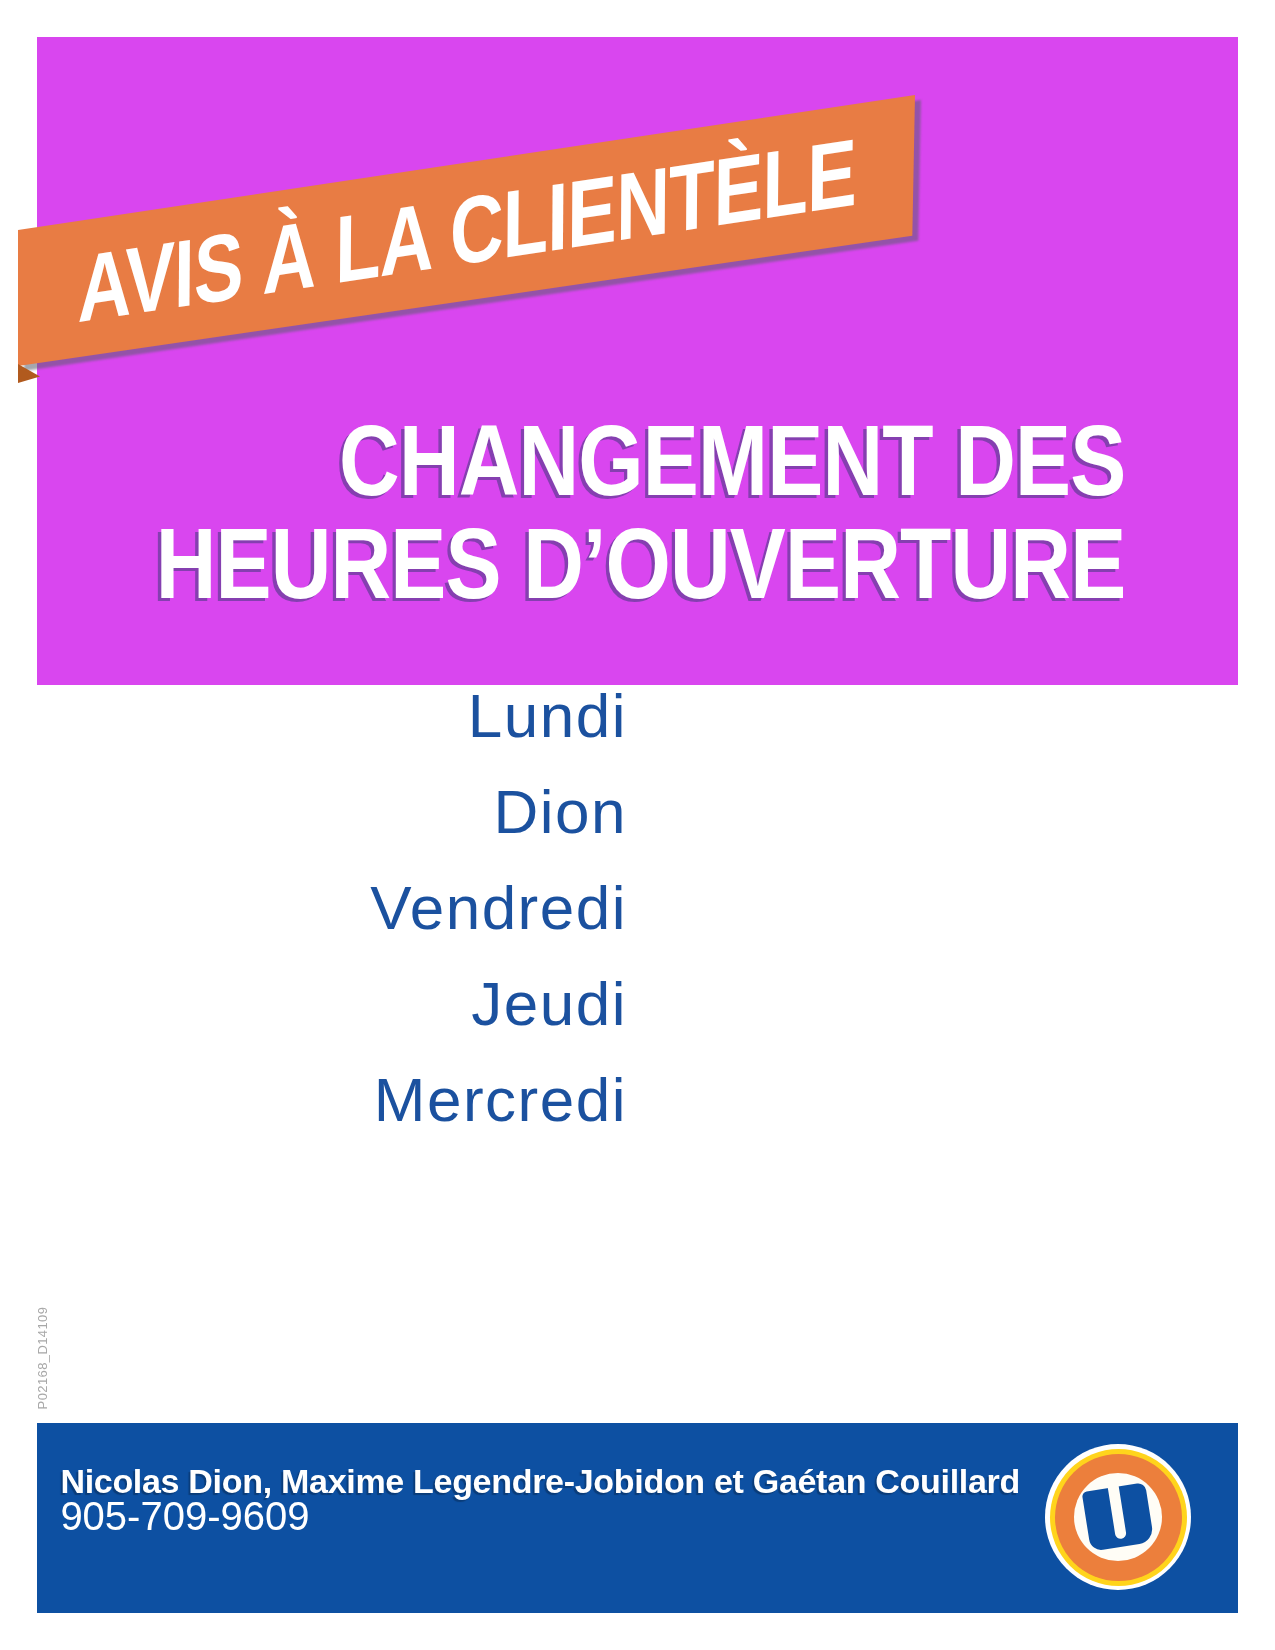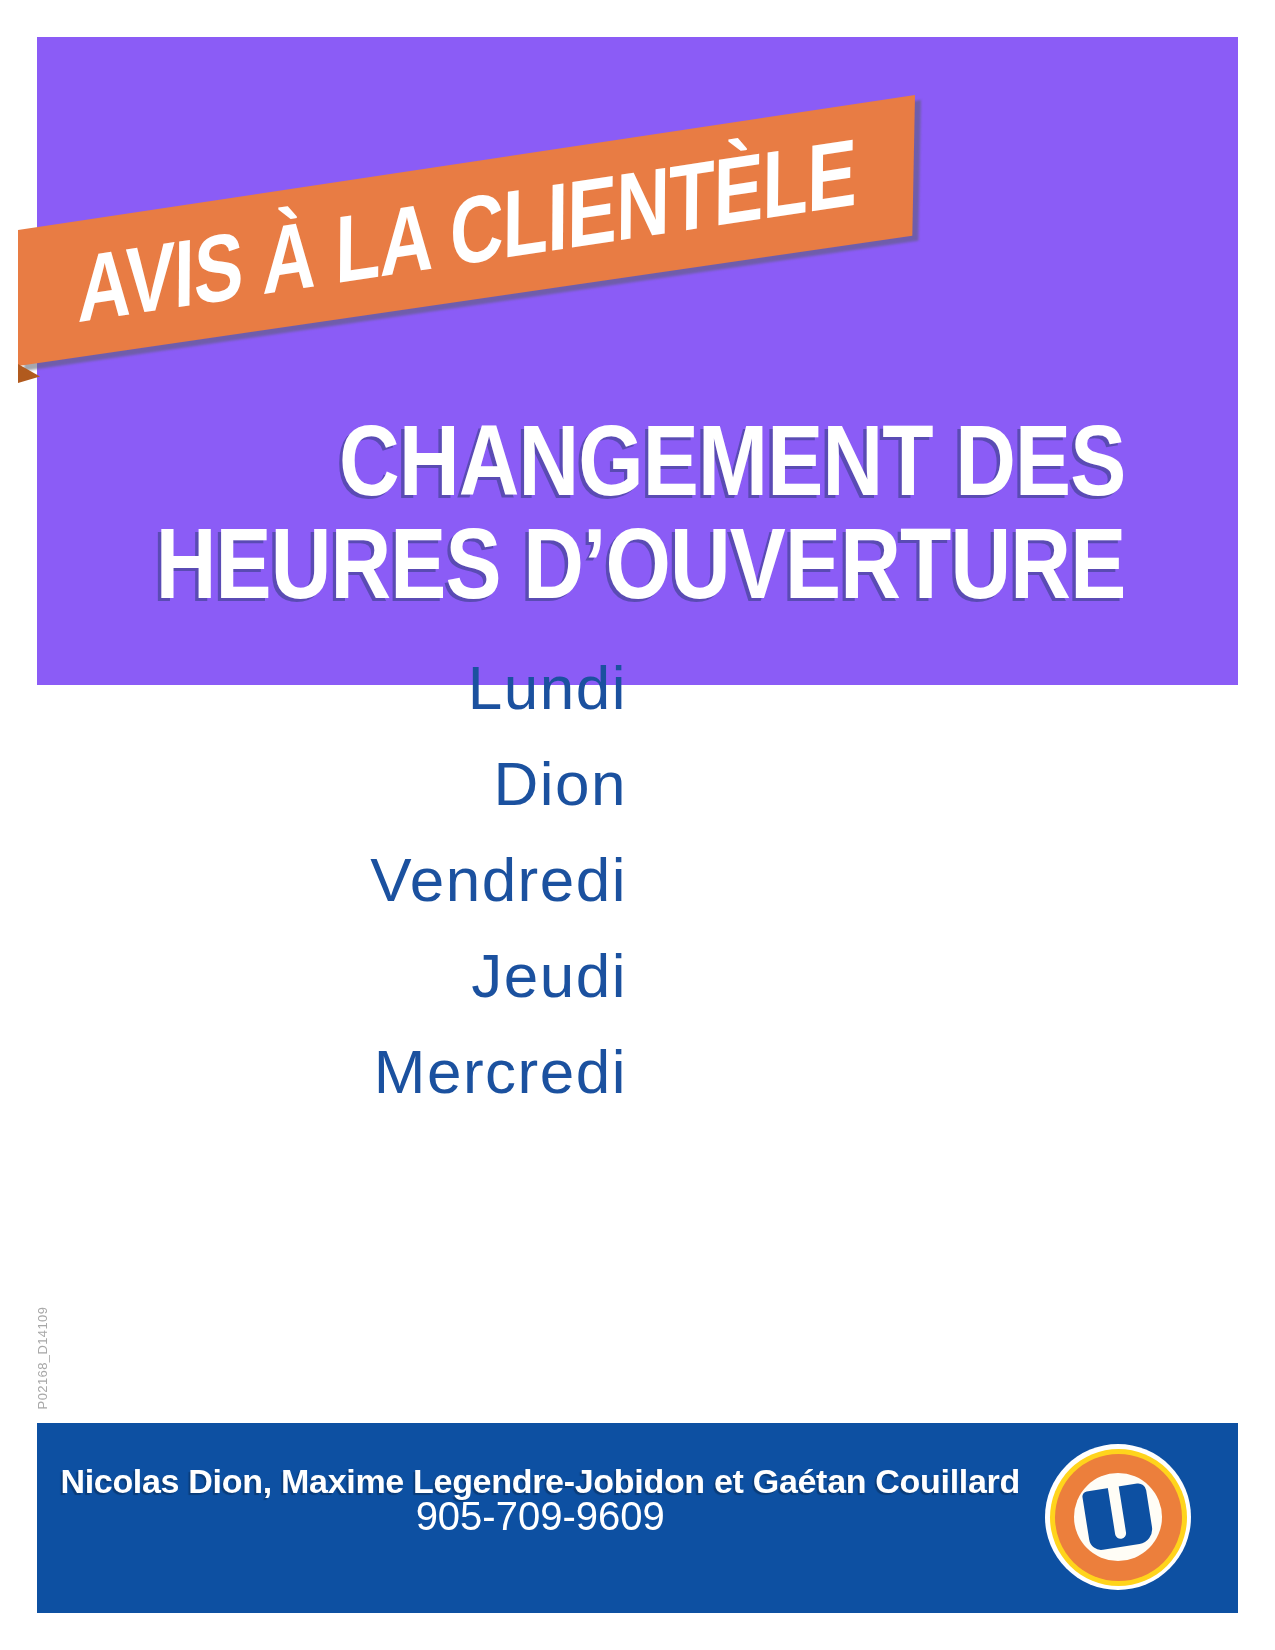--- a/index.html
+++ b/index.html
@@ -4,21 +4,21 @@
 <style>
   html,body{margin:0;padding:0;background:#ffffff;}
   .page{
     position:relative; width:1275px; height:1650px;
     background:#ffffff; overflow:hidden;
     font-family:"Liberation Sans", sans-serif;
   }
   
   .header-block{
     position:absolute; left:37px; top:37px; width:1201px; height:648px;
-    background:#8b5cf6;
+    background:#d946ef;
   }
   .headline{
     position:absolute; right:113px; top:372px;
     text-align:right; color:#ffffff; font-weight:bold;
     font-size:100px; line-height:103px; letter-spacing:-1px;
     transform:scaleX(0.84); transform-origin:100% 0;
     white-space:nowrap;
     text-shadow:-4px 3px 0 rgba(30,55,100,0.45);
   }
   
@@ -36,41 +36,41 @@
     white-space:nowrap;
     transform:rotate(-8.6deg) skewX(-9deg) scaleX(0.8);
   }
   .ribbon-fold{
     position:absolute; left:18px; top:364px; width:22px; height:19px;
     background:#b15a1e;
     clip-path:polygon(0 0, 100% 66%, 0 100%);
   }
   
   .days{
-    position:absolute; right:648px; top:640px;
+    position:absolute; right:648px; top:668px;
     text-align:right; color:#1b519f;
     font-size:62px; line-height:96px; letter-spacing:1.5px;
     white-space:nowrap;
     margin-left:23px;
   }
   
   .print-code{
     position:absolute; left:-27px; top:1350px; width:140px; height:16px;
     transform:rotate(-90deg);
     color:#a8a8a8; font-size:13px; letter-spacing:0.4px; text-align:center;
     line-height:16px;
   }
   
   .footer-bar{
     position:absolute; left:37px; top:1423px; width:1201px; height:190px;
     background:#0d50a2;
   }
   .footer-info{
     position:absolute; right:218px; top:41px;
-    text-align:center; color:#ffffff; white-space:nowrap;
+    text-align:left; color:#ffffff; white-space:nowrap;
   }
   .owners-line{
     font-size:34px; font-weight:bold; line-height:35px; letter-spacing:-0.3px;
     text-shadow:-2px 2px 1px rgba(0,0,0,0.25);
   }
   .address-line{ font-size:30px; line-height:35px; }
   .phone-line{ font-size:40px; line-height:35px; }
   .brand-logo{
     position:absolute; right:47px; top:21px; width:146px; height:146px;
     background:#ffffff; border-radius:50%;

